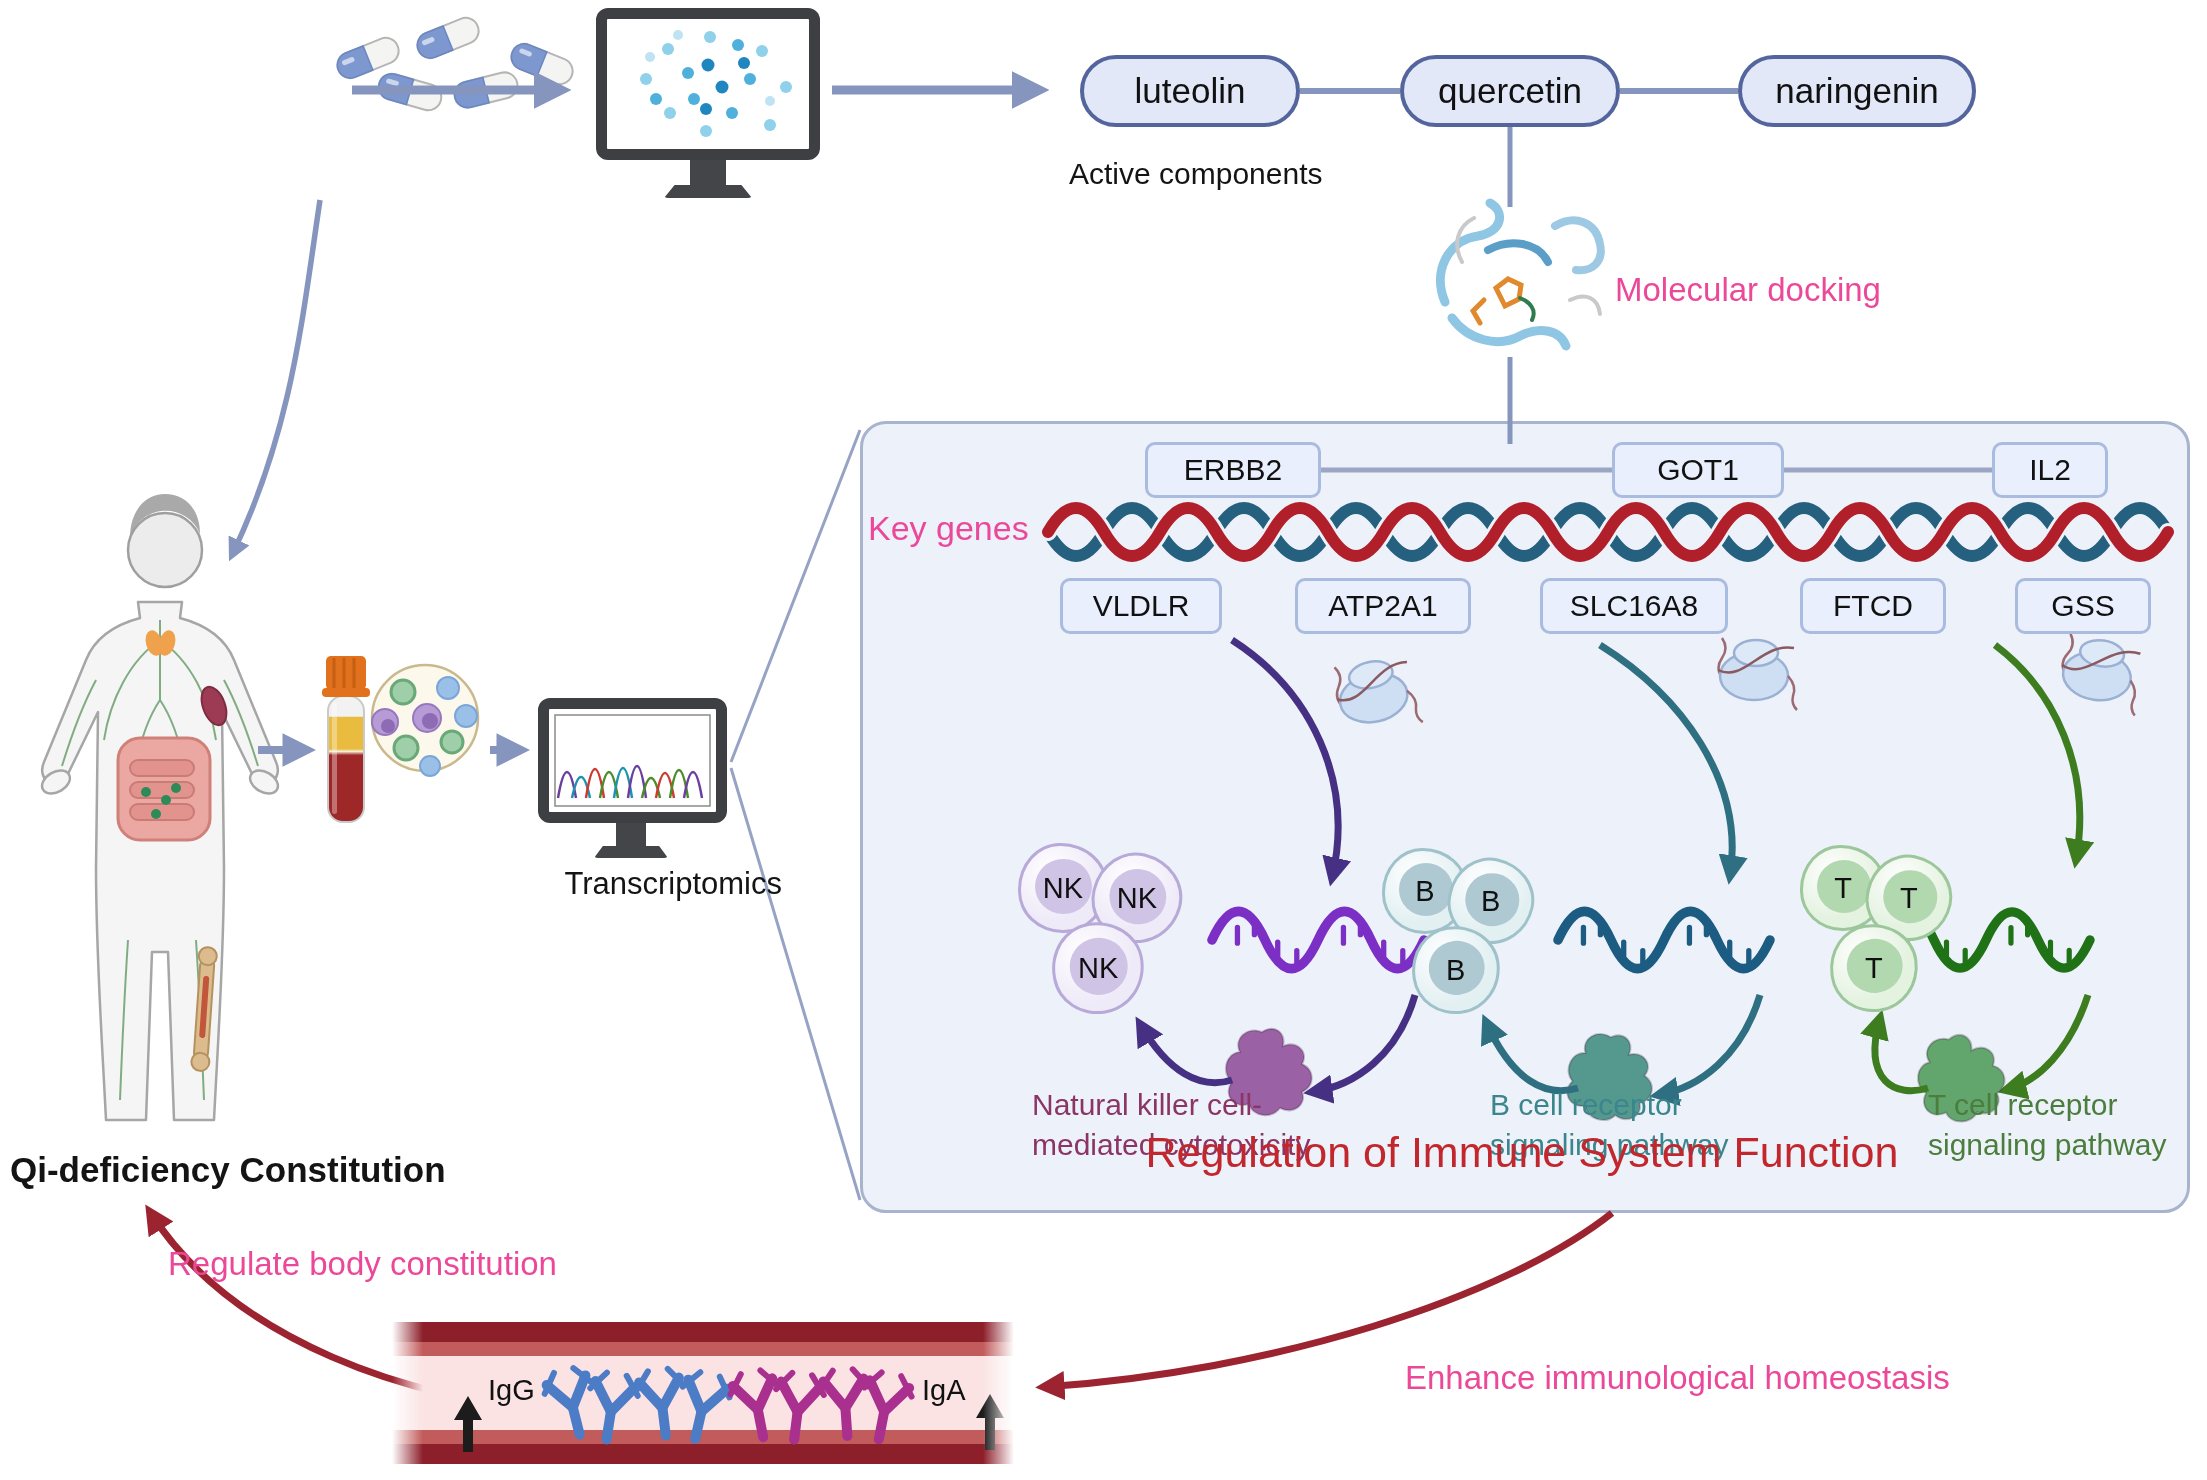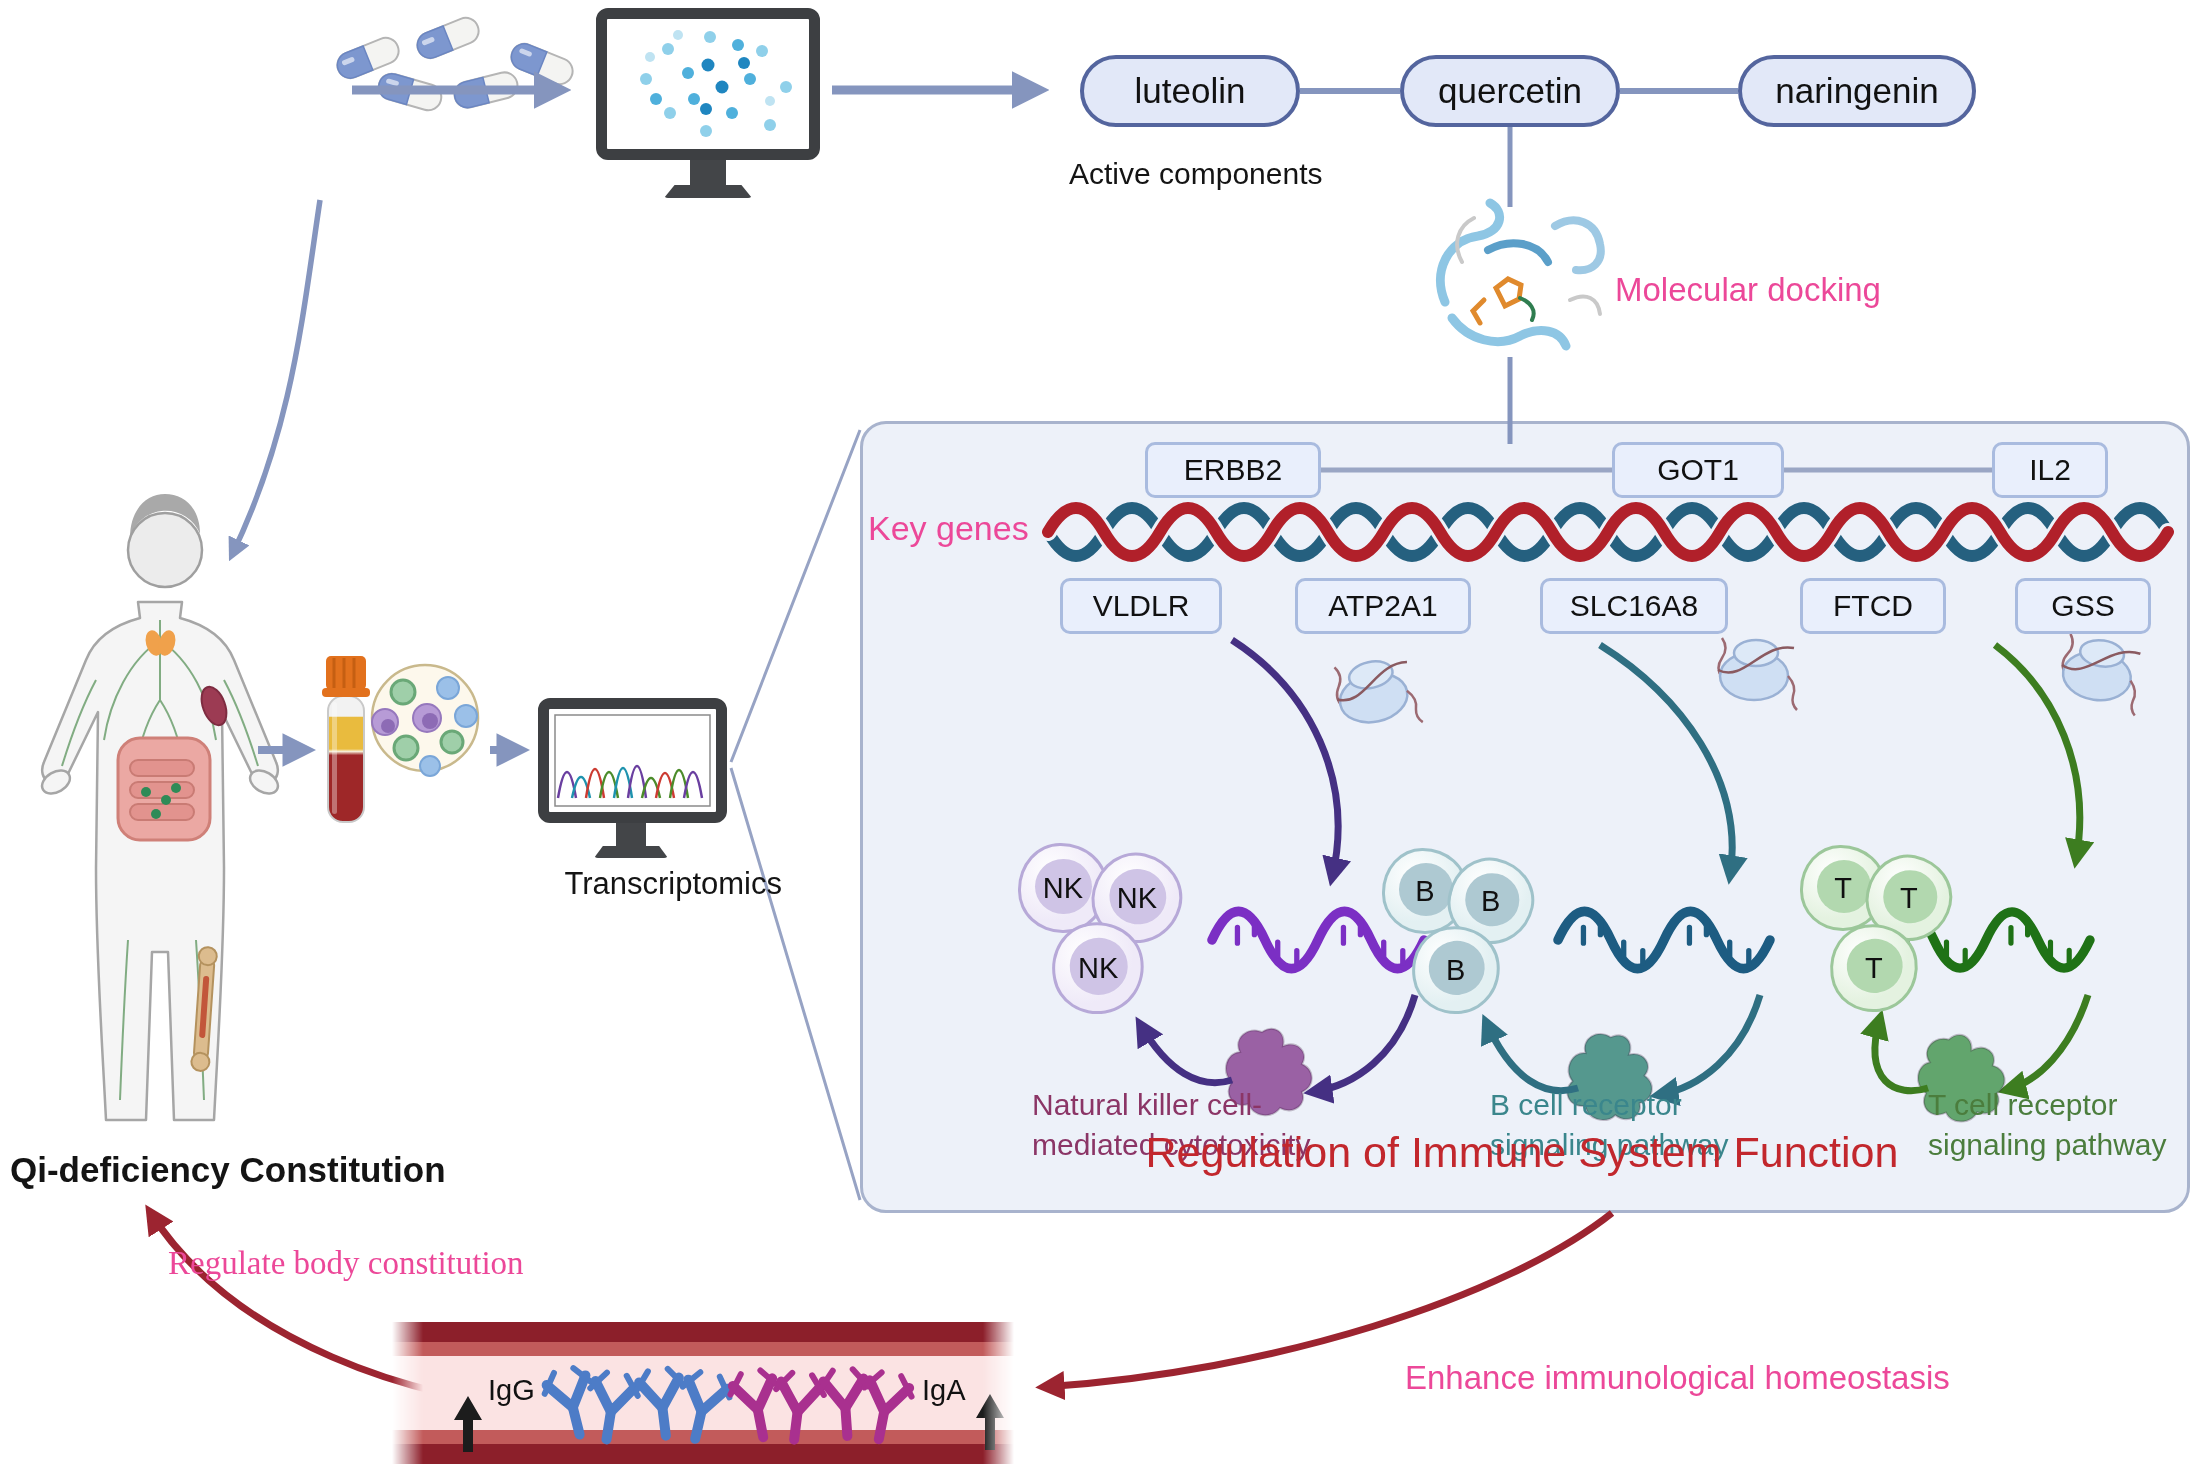--- a/index.html
+++ b/index.html
@@ -351,21 +351,21 @@
         <path stroke="#6a3fa0" d="M132 86 q9 -52 18 0"></path>
       </g>
     </svg>
   </div>
   <div class="abs ui stand" style="left:616px;top:823px;width:30px;height:24px;"></div>
   <div class="abs ui standbase" style="left:594px;top:846px;width:74px;height:12px;"></div>
   <div class="abs ui lbl" style="left:482px;top:866px;width:300px;text-align:right;font-size:31px;">Transcriptomics</div>
 
   <div class="abs ui lbl" style="left:10px;top:1150px;font-size:35px;font-weight:600;">Qi-deficiency Constitution</div>
 
-  <div class="abs ui lbl redtxt" style="left:168px;top:1238px;font-size:33px;font-family:Liberation Serif, serif;">Regulate body constitution</div>
+  <div class="abs ui lbl redtxt" style="left:168px;top:1238px;font-size:33px;">Regulate body constitution</div>
   <div class="abs ui" id="vessel">
     <svg width="622" height="142" viewBox="0 0 622 142">
       <path d="M-5 30 h10 v-32 h9 l-14 -24 -14 24 h9 z" transform="translate(76 100)" fill="#1c1c1c"></path>
       <path d="M-5 30 h10 v-32 h9 l-14 -24 -14 24 h9 z" transform="translate(598 98)" fill="#1c1c1c"></path>
       <g color="#4d7cc7">
         <use href="#ab" transform="translate(176 66) scale(2) rotate(-14)"></use>
         <use href="#ab" transform="translate(222 70) scale(2) rotate(9)"></use>
         <use href="#ab" transform="translate(268 66) scale(2) rotate(-7)"></use>
         <use href="#ab" transform="translate(314 70) scale(2) rotate(13)"></use>
       </g>

